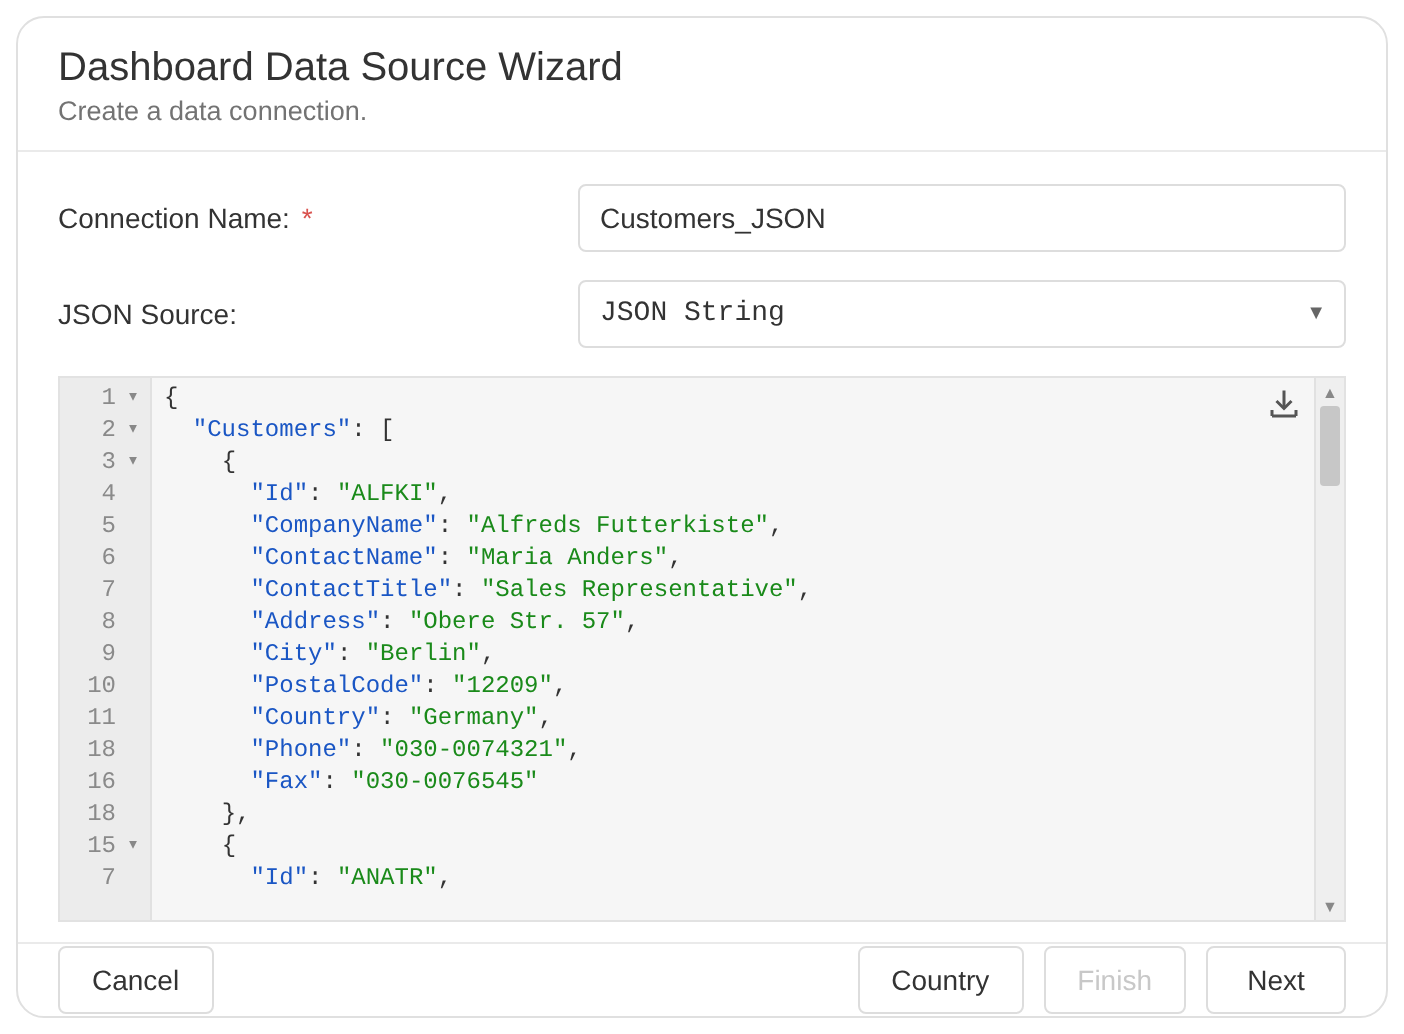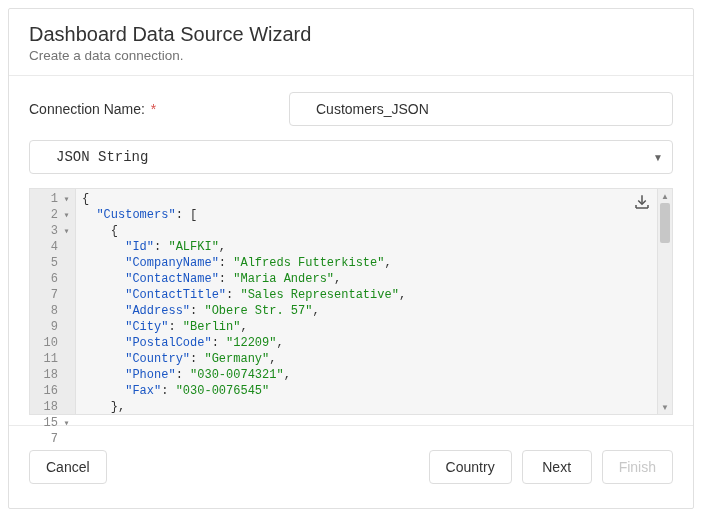--- a/index.html
+++ b/index.html
@@ -8,21 +8,21 @@
     padding: 8px;
     font-family: "Segoe UI", Arial, sans-serif;
     font-size: 14px;
     color: #333;
     background: #fff;
   }
   .wizard {
     width: 686px;
     height: 501px;
     border: 1px solid #e0e0e0;
-    border-radius: 2px;
+    border-radius: 14px;
     background: #fff;
     display: flex;
     flex-direction: column;
   }
   .header {
     padding: 14px 20px 12px 20px;
     border-bottom: 1px solid #eaeaea;
   }
   .title {
     font-size: 20px;
@@ -49,21 +49,21 @@
     width: 260px;
     font-size: 14px;
     color: #333;
   }
   .req { color: #d9534f; margin-left: 2px; }
   .input, .select {
     flex: 1;
     height: 34px;
     border: 1px solid #ddd;
     border-radius: 4px;
-    padding: 0 26px;
+    padding: 0 10px;
     font-size: 14px;
     font-family: inherit;
     color: #333;
     background: #fff;
     outline: none;
   }
   .select-wrap {
     flex: 1;
     position: relative;
   }
@@ -155,21 +155,21 @@
   .vscroll .track { flex: 1; position: relative; }
   .vscroll .thumb {
     position: absolute;
     top: 0; left: 2px; right: 2px;
     height: 40px;
     background: #c7c7c7;
     border-radius: 2px;
   }
   .footer {
     border-top: 1px solid #eaeaea;
-    padding: 24px 20px;
+    padding: 1px 20px;
     display: flex;
     align-items: center;
   }
   .btn {
     height: 34px;
     min-width: 70px;
     padding: 0 16px;
     border: 1px solid #ddd;
     border-radius: 4px;
     background: #fff;
@@ -196,20 +196,21 @@
 
     <div class="row">
       <div class="label">
         <span>Connection Name:</span>
         <span class="req">*</span>
       </div>
       <input class="input" type="text" value="Customers_JSON" style="">
     </div>
 
     <div class="row">
+      <div class="label">JSON Source:</div>
       <div class="select-wrap">
         <button class="input" type="button">JSON String</button>
         <span class="select-caret">▼</span>
       </div>
     </div>
 
     <div class="editor-wrap">
       <div class="gutter" id="gutter">
           <div class="gline">
             <span>1</span>
@@ -294,17 +295,17 @@
         <div class="arrow">▼</div>
       </div>
     </div>
 
   </div>
 
   <div class="footer">
     <button class="btn">Cancel</button>
     <div class="spacer"></div>
     <button class="btn">Country</button>
+    <button class="btn disabled">Finish</button>
     <button class="btn">Next</button>
-    <button class="btn disabled">Finish</button>
   </div>
 
 </div>
 
 </body></html>

